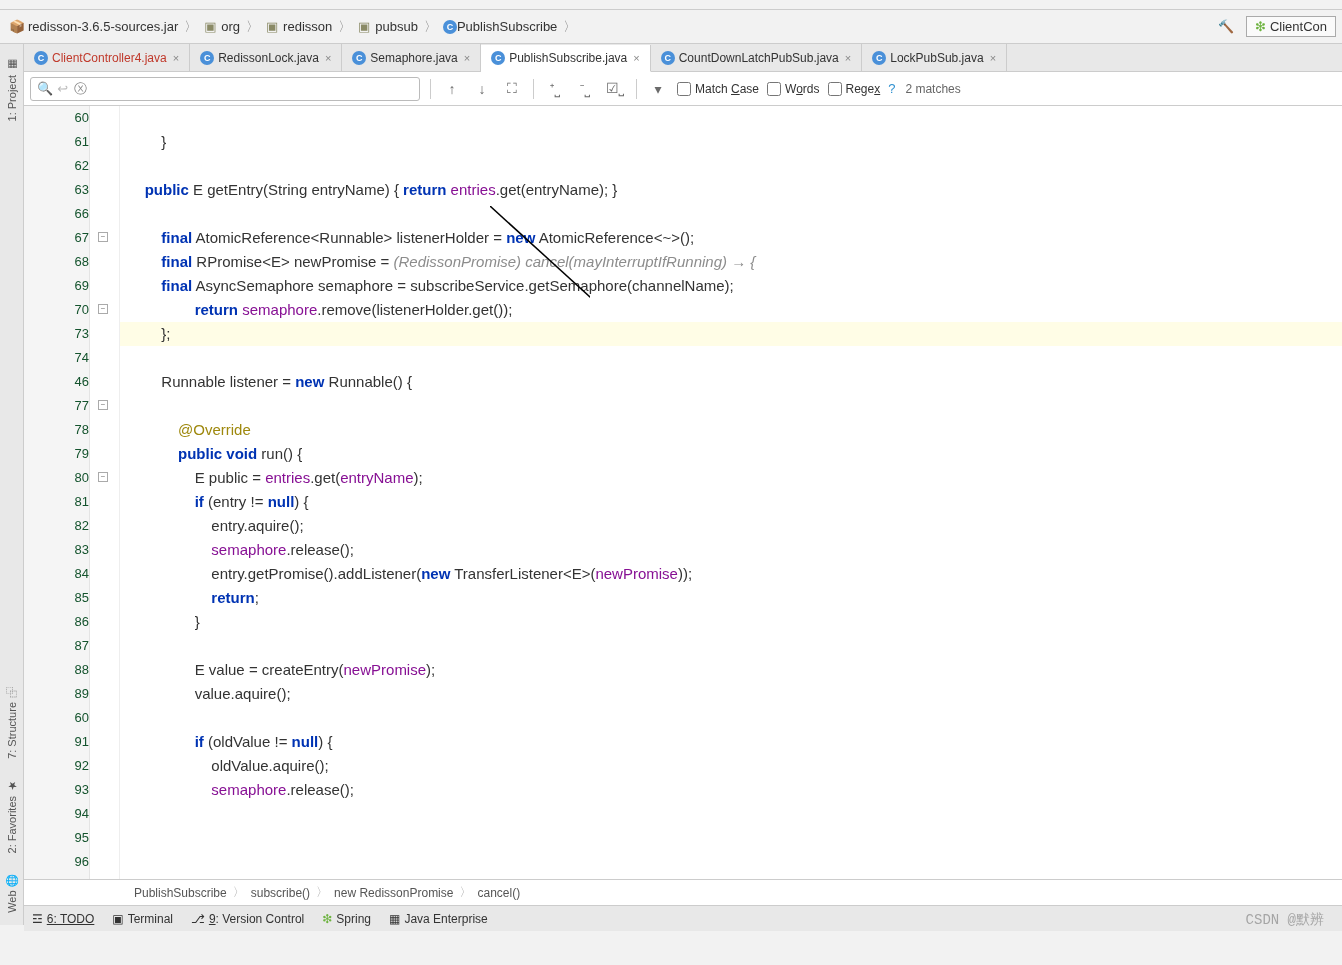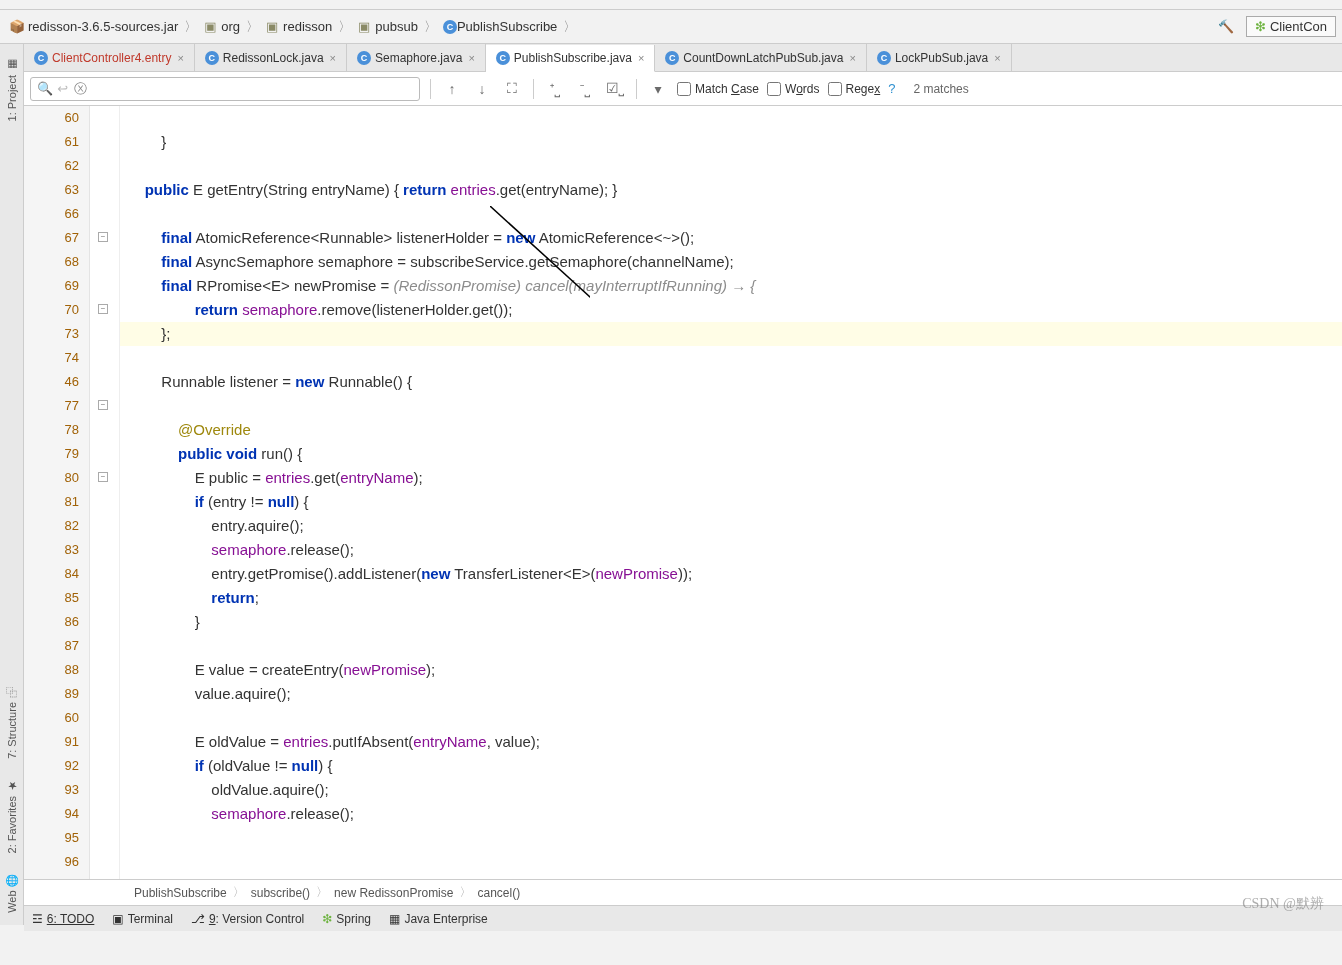--- a/index.html
+++ b/index.html
@@ -25,44 +25,44 @@
   .file-icon { width:14px; height:14px; border-radius:50%; background:#4a90d9; color:#fff; font-size:9px; display:flex; align-items:center; justify-content:center; font-weight:bold; }
   .file-icon.c { background:#4a90d9; }
 
   .findbar { height:34px; display:flex; align-items:center; padding:0 6px; border-bottom:1px solid #ccc; background:#fff; gap:8px; }
   .find-input-wrap { display:flex; align-items:center; border:1px solid #bbb; border-radius:3px; padding:2px 6px; width:390px; background:#fff; }
   .find-input { border:none; outline:none; flex:1; font-size:13px; font-family:"JetBrains Mono","Consolas",monospace; }
   .find-btn { width:22px; height:22px; display:flex; align-items:center; justify-content:center; cursor:pointer; color:#6b6b6b; font-size:14px; }
   .find-sep { width:1px; height:20px; background:#ccc; margin:0 2px; }
   .chk { display:flex; align-items:center; gap:4px; font-size:12px; }
   .chk input { width:14px; height:14px; }
-  .matches { color:#666; font-size:12px; margin-left:10px; }
+  .matches { color:#666; font-size:12px; margin-left:2px; }
   .help { color:#2e90d0; cursor:pointer; }
   .und { text-decoration:underline; }
 
   .editor { flex:1; display:flex; overflow:hidden; font-family:"JetBrains Mono","Consolas",monospace; font-size:15px; line-height:24px; background:#fff; position:relative; }
-  .gutter { width:66px; background:#f5f5f5; border-right:1px solid #e4e4e4; text-align:right; padding-right:10px; color:#a16207; user-select:none; font-size:13px; }
+  .gutter { width:66px; background:#f5f5f5; border-right:1px solid #e4e4e4; text-align:right; padding-right:0; color:#14532d; user-select:none; font-size:13px; }
   .gutter-line { height:24px; position:relative; }
   .margin { width:30px; background:#fff; border-right:1px solid #eee; }
   .margin-line { height:24px; position:relative; }
   .fold { position:absolute; left:8px; top:6px; width:10px; height:10px; border:1px solid #aaa; background:#fff; font-size:8px; text-align:center; line-height:8px; color:#777; cursor:pointer; }
   .code { flex:1; overflow:hidden; position:relative; }
   .code-line { height:24px; white-space:pre; padding-left:8px; }
   .code-line.hl { background:#fffde6; }
   .kw { color:#0033b3; font-weight:bold; }
   .ann { color:#9e880d; }
   .field { color:#871094; }
   .cm { color:#8c8c8c; font-style:italic; }
 
   .breadcrumb2 { height:26px; border-top:1px solid #ccc; background:#fff; display:flex; align-items:center; padding:0 110px; font-size:12px; gap:6px; color:#555; }
   .bc-sep { color:#aaa; }
 
   .bottombar { position:absolute; left:24px; right:0; bottom:34px; height:26px; background:#e8e8e8; border-top:1px solid #ccc; display:flex; align-items:center; padding:0 8px; gap:18px; font-size:12px; }
   .bb-item { display:flex; align-items:center; gap:4px; cursor:pointer; }
-  .watermark { position:absolute; right:18px; bottom:52px; font-size:14px; color:rgba(120,120,120,0.6); font-family:Liberation Serif, serif; }
+  .watermark { position:absolute; right:18px; bottom:36px; font-size:14px; color:rgba(120,120,120,0.6); font-family:Liberation Mono, monospace; }
 
   svg.arrow { width:100px; height:200px; position:absolute; left:370px; top:100px; pointer-events:none; }
 
   .folder-icon { color:#8a8a66; }
 </style>
 </head>
 <body>
 
 <div class="menubar"></div>
 
@@ -118,21 +118,21 @@
   <div class="rail-tab">
       <span>Web</span>
       <span>🌐</span>
     </div>
 </div>
 
 <div class="main">
   <div class="tabs">
     <div class="tab">
         <span class="file-icon c">C</span>
-        <span>ClientController4.entry</span>
+        <span>ClientController4.java</span>
         <span class="tab-close">×</span>
       </div>
     <div class="tab">
         <span class="file-icon c">C</span>
         <span>RedissonLock.java</span>
         <span class="tab-close">×</span>
       </div>
     <div class="tab">
         <span class="file-icon c">C</span>
         <span>Semaphore.java</span>
@@ -264,41 +264,40 @@
         <div class="margin-line"></div>
         <div class="margin-line"></div>
     </div>
     <div class="code">
       <div class="code-line"></div>
       <div class="code-line">        }</div>
       <div class="code-line"></div>
       <div class="code-line"><span>    </span><span class="kw">public</span><span> E getEntry(String entryName) { </span><span class="kw">return</span><span> </span><span class="field">entries</span><span>.get(entryName); }</span></div>
       <div class="code-line"></div>
       <div class="code-line"><span>        </span><span class="kw">final</span><span> AtomicReference&lt;Runnable&gt; listenerHolder = </span><span class="kw">new</span><span> AtomicReference&lt;~&gt;();</span></div>
+      <div class="code-line"><span>        </span><span class="kw">final</span><span> RPromise&lt;E&gt; newPromise = </span><span class="cm">(RedissonPromise) cancel(mayInterruptIfRunning) → {</span></div>
       <div class="code-line"><span>        </span><span class="kw">final</span><span> AsyncSemaphore semaphore = subscribeService.getSemaphore(channelName);</span></div>
-      <div class="code-line"><span>        </span><span class="kw">final</span><span> RPromise&lt;E&gt; newPromise = </span><span class="cm">(RedissonPromise) cancel(mayInterruptIfRunning) → {</span></div>
       <div class="code-line"><span>                </span><span class="kw">return</span><span> </span><span class="field">semaphore</span><span>.remove(listenerHolder.get());</span></div>
       <div class="code-line hl">        };</div>
       <div class="code-line"></div>
       <div class="code-line"><span>        Runnable listener = </span><span class="kw">new</span><span> Runnable() {</span></div>
       <div class="code-line"></div>
       <div class="code-line"><span>            </span><span class="ann">@Override</span></div>
       <div class="code-line"><span>            </span><span class="kw">public</span><span> </span><span class="kw">void</span><span> run() {</span></div>
       <div class="code-line"><span>                E public = </span><span class="field">entries</span><span>.get(</span><span class="field">entryName</span><span>);</span></div>
       <div class="code-line"><span>                </span><span class="kw">if</span><span> (entry != </span><span class="kw">null</span><span>) {</span></div>
       <div class="code-line">                    entry.aquire();</div>
       <div class="code-line"><span>                    </span><span class="field">semaphore</span><span>.release();</span></div>
       <div class="code-line"><span>                    entry.getPromise().addListener(</span><span class="kw">new</span><span> TransferListener&lt;E&gt;(</span><span class="field">newPromise</span><span>));</span></div>
       <div class="code-line"><span>                    </span><span class="kw">return</span><span>;</span></div>
       <div class="code-line">                }</div>
       <div class="code-line"></div>
       <div class="code-line"><span>                E value = createEntry(</span><span class="field">newPromise</span><span>);</span></div>
       <div class="code-line">                value.aquire();</div>
       <div class="code-line"></div>
-      <div class="code-line"><span>                E oldValue = </span><span class="field">entries</span><span>.putIfAbsent(</span><span class="field">entryName</span><span>, value);</span></div>
       <div class="code-line"><span>                </span><span class="kw">if</span><span> (oldValue != </span><span class="kw">null</span><span>) {</span></div>
       <div class="code-line">                    oldValue.aquire();</div>
       <div class="code-line"><span>                    </span><span class="field">semaphore</span><span>.release();</span></div>
 
       <svg class="arrow">
           <line x1="0" y1="0" x2="220" y2="200" stroke="#000" stroke-width="1.5"></line>
         </svg>
     </div>
   </div>
 

